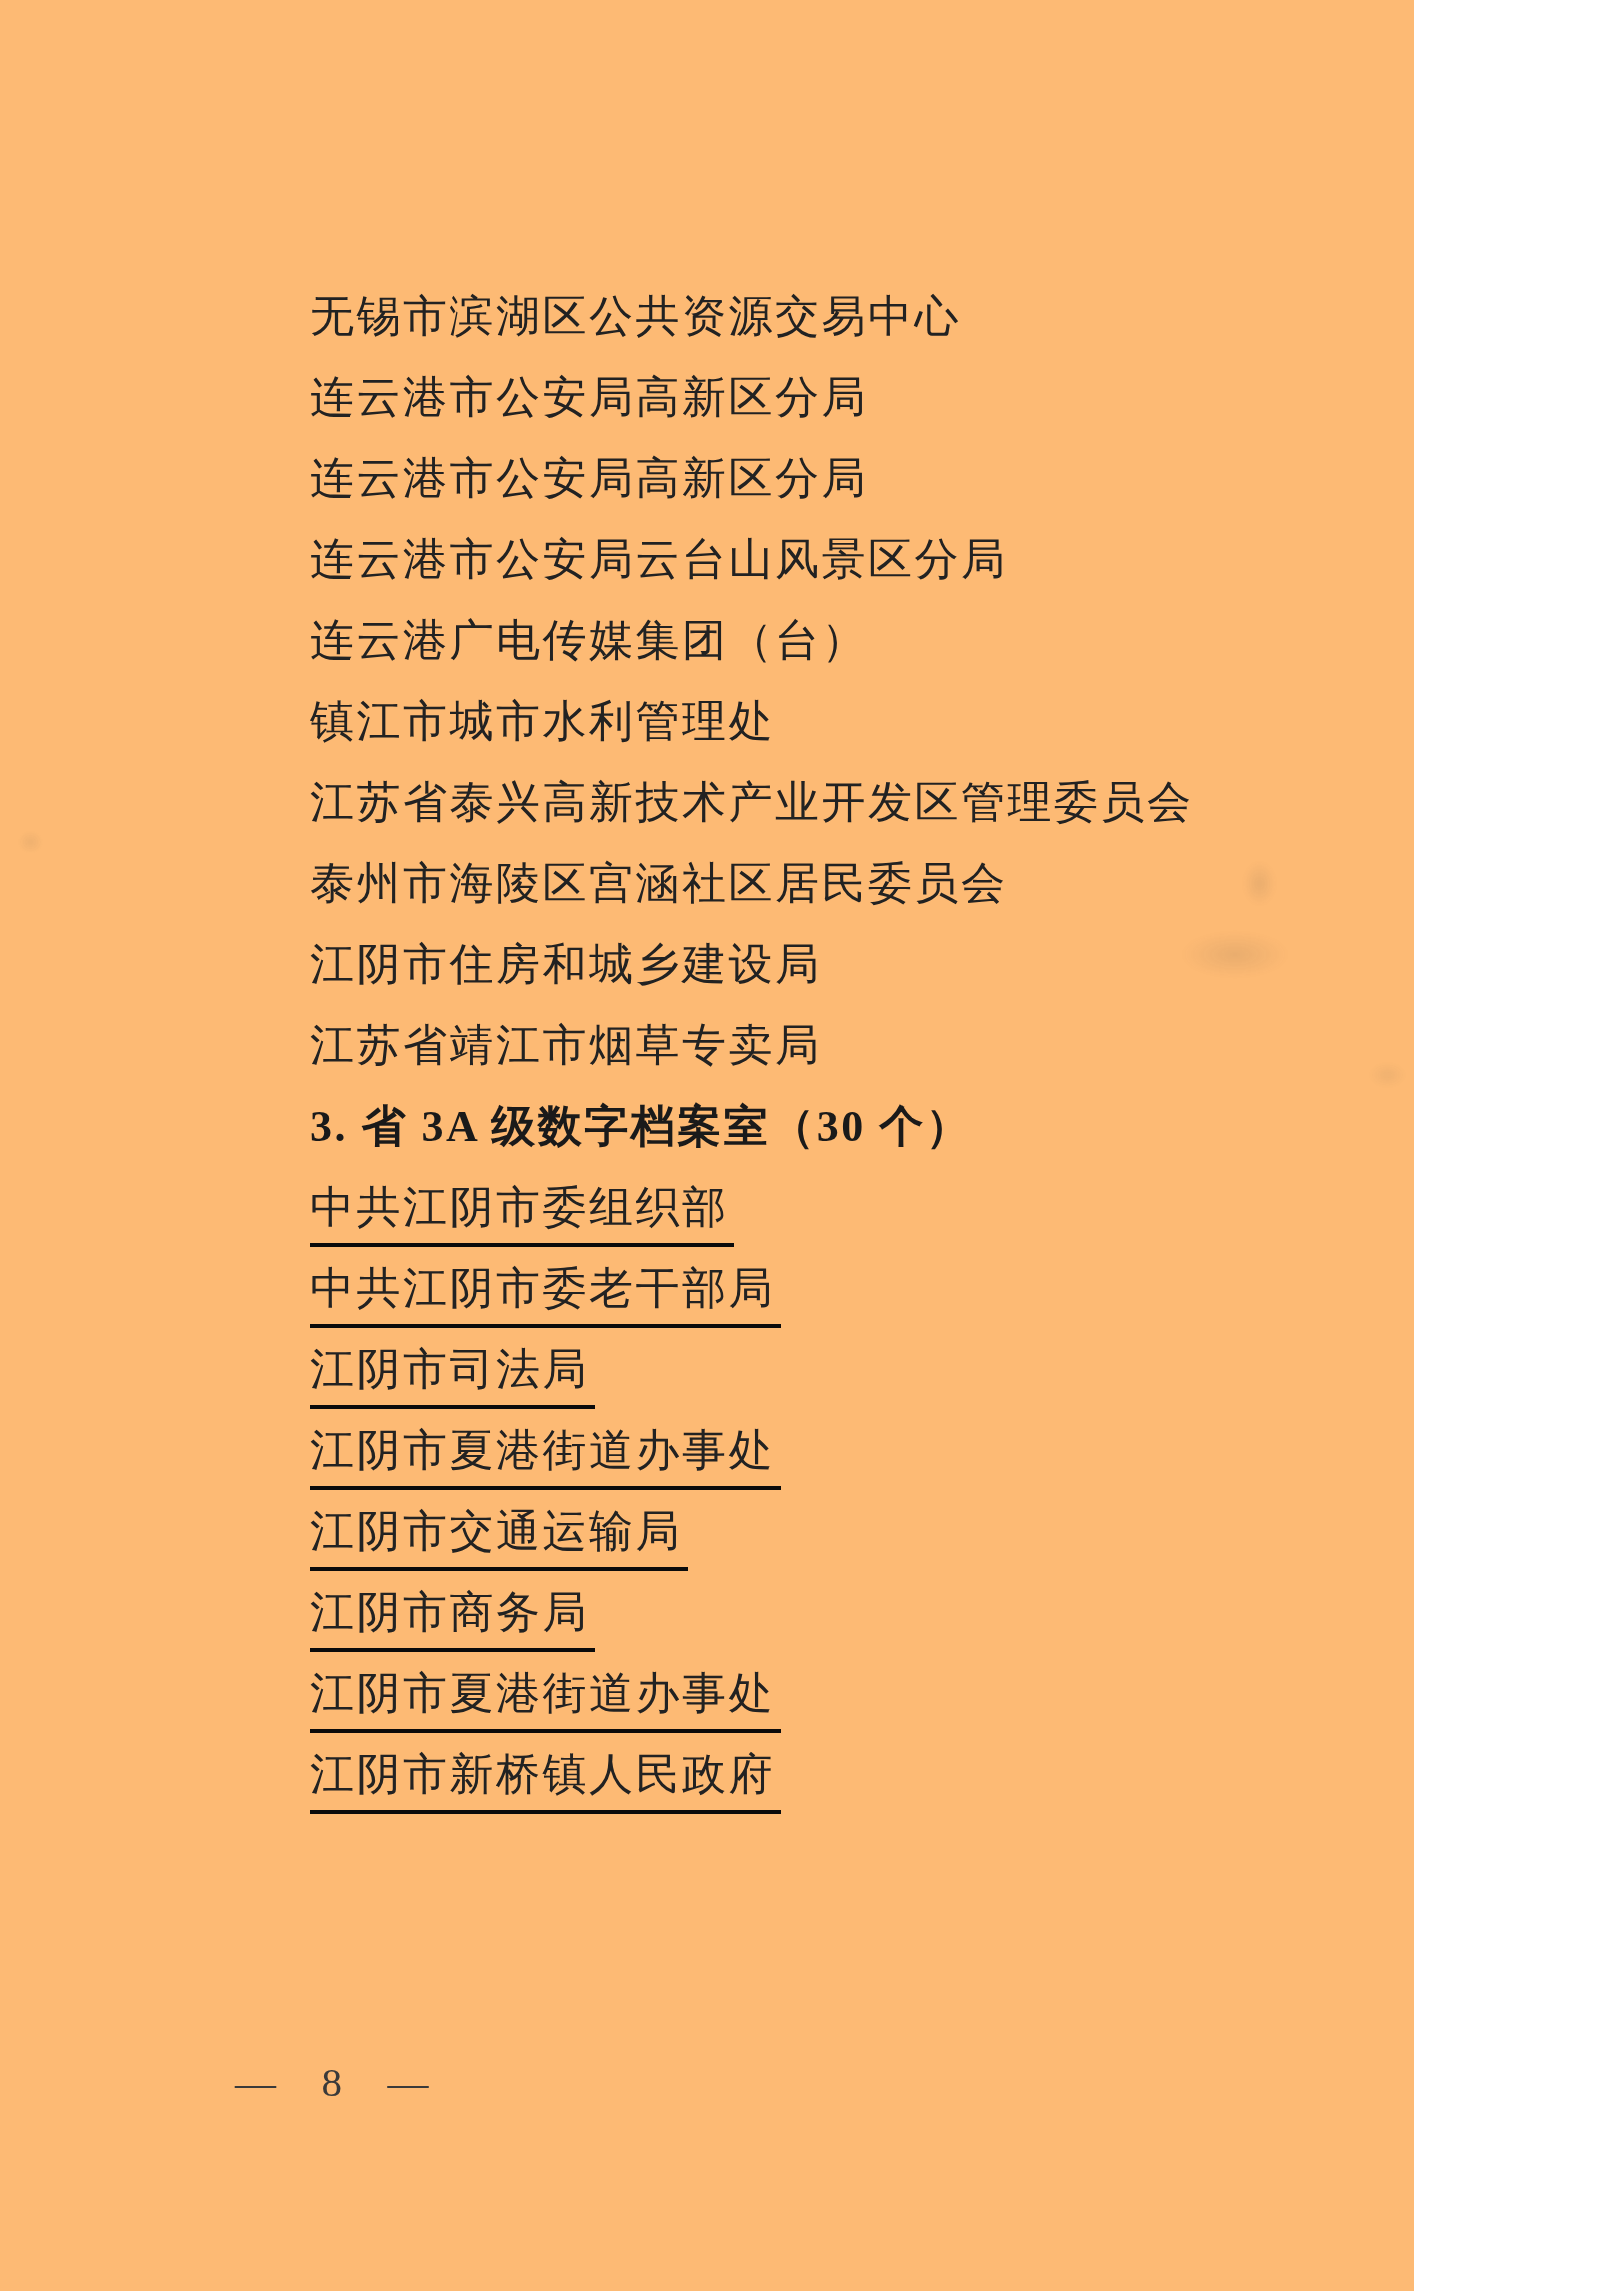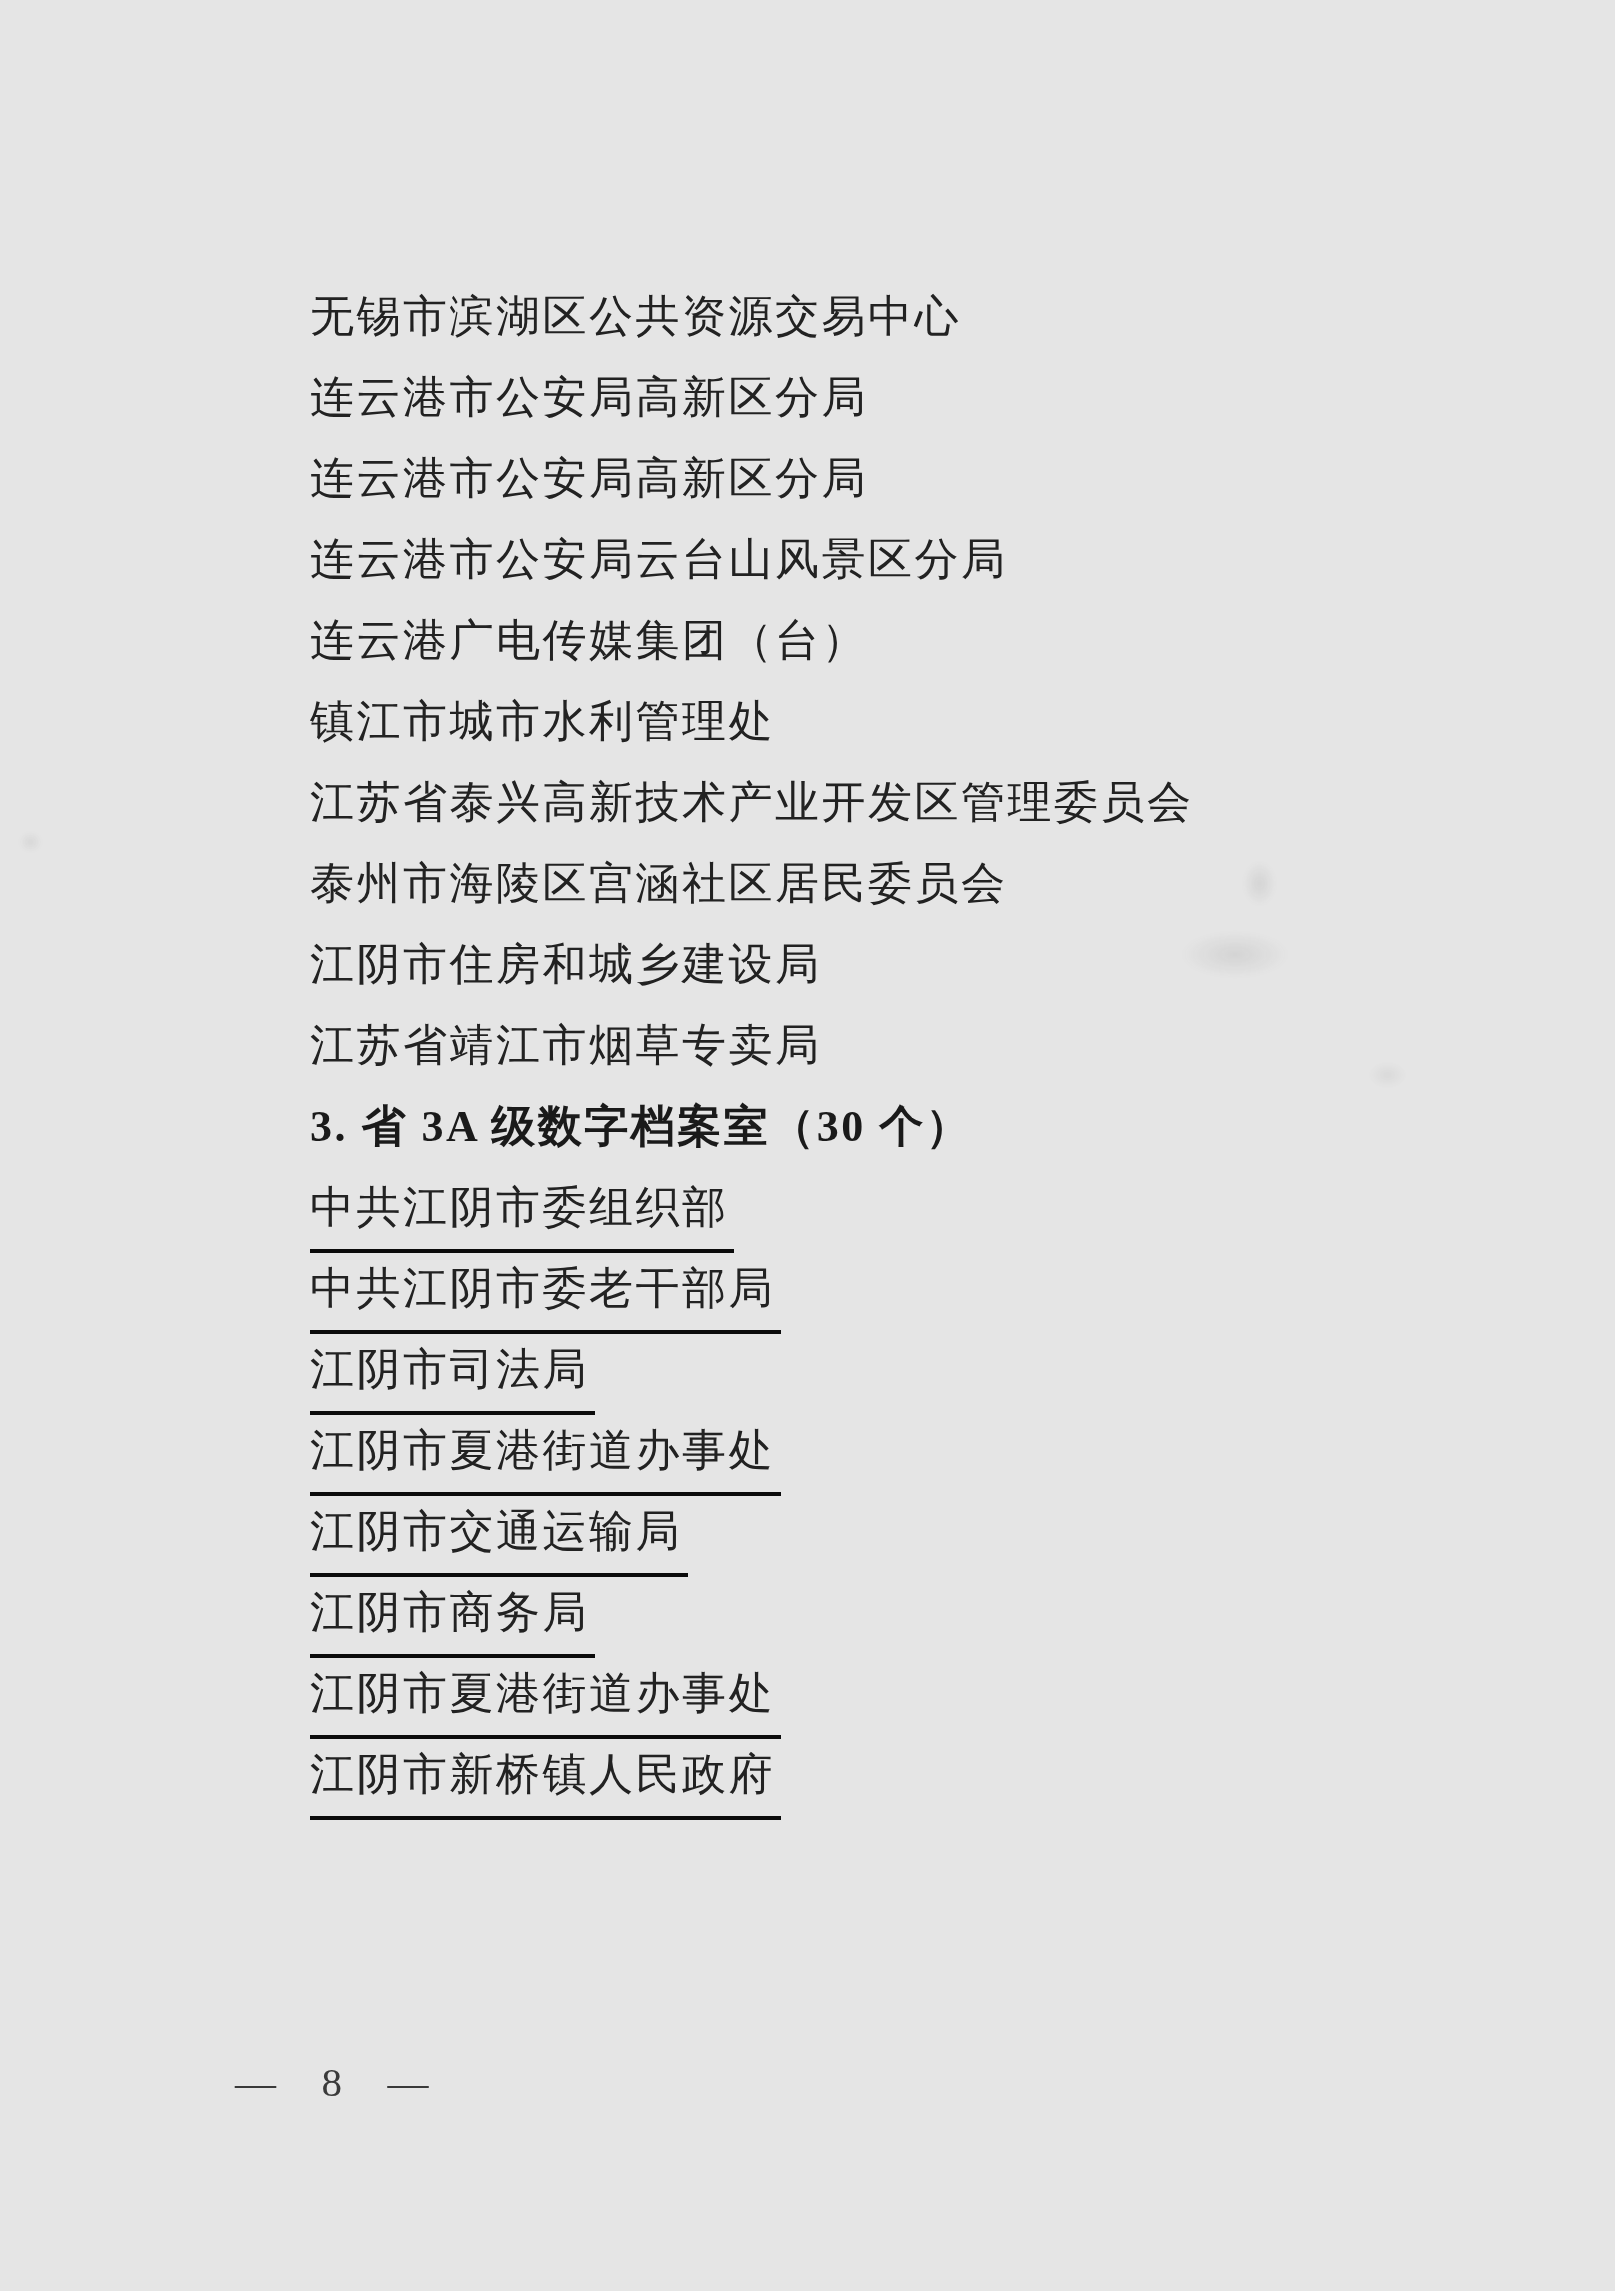--- a/index.html
+++ b/index.html
@@ -2,23 +2,23 @@
 <html lang="zh"><head>
 <meta charset="utf-8">
 <style>
   html, body {
     margin: 0;
     padding: 0;
     background: #ffffff;
   }
   .page {
     position: relative;
-    width: 1615px;
+    width: 1414px;
     height: 2292px;
-    background: #e5e5e5;
+    background: #fdba74;
     overflow: hidden;
     font-family: "Liberation Serif", serif;
     color: #1e1e1e;
     -webkit-font-smoothing: antialiased;
   }
   .content {
     position: absolute;
     left: 310px;
     top: 276px;
   }
@@ -32,21 +32,21 @@
   }
   .row.heading {
     font-weight: 700;
     color: #1a1a1a;
   }
   .row .txt {
     display: inline;
   }
   .row .txt.underlined {
     border-bottom: 4.9px solid #0b0b0b;
-    padding-bottom: 17px;
+    padding-bottom: 11px;
     padding-right: 5.9px;
     margin-top: 25px;
   }
   .footer {
     position: absolute;
     left: 235px;
     top: 2058px;
     font-size: 41px;
     line-height: 49px;
     letter-spacing: 9.8px;

